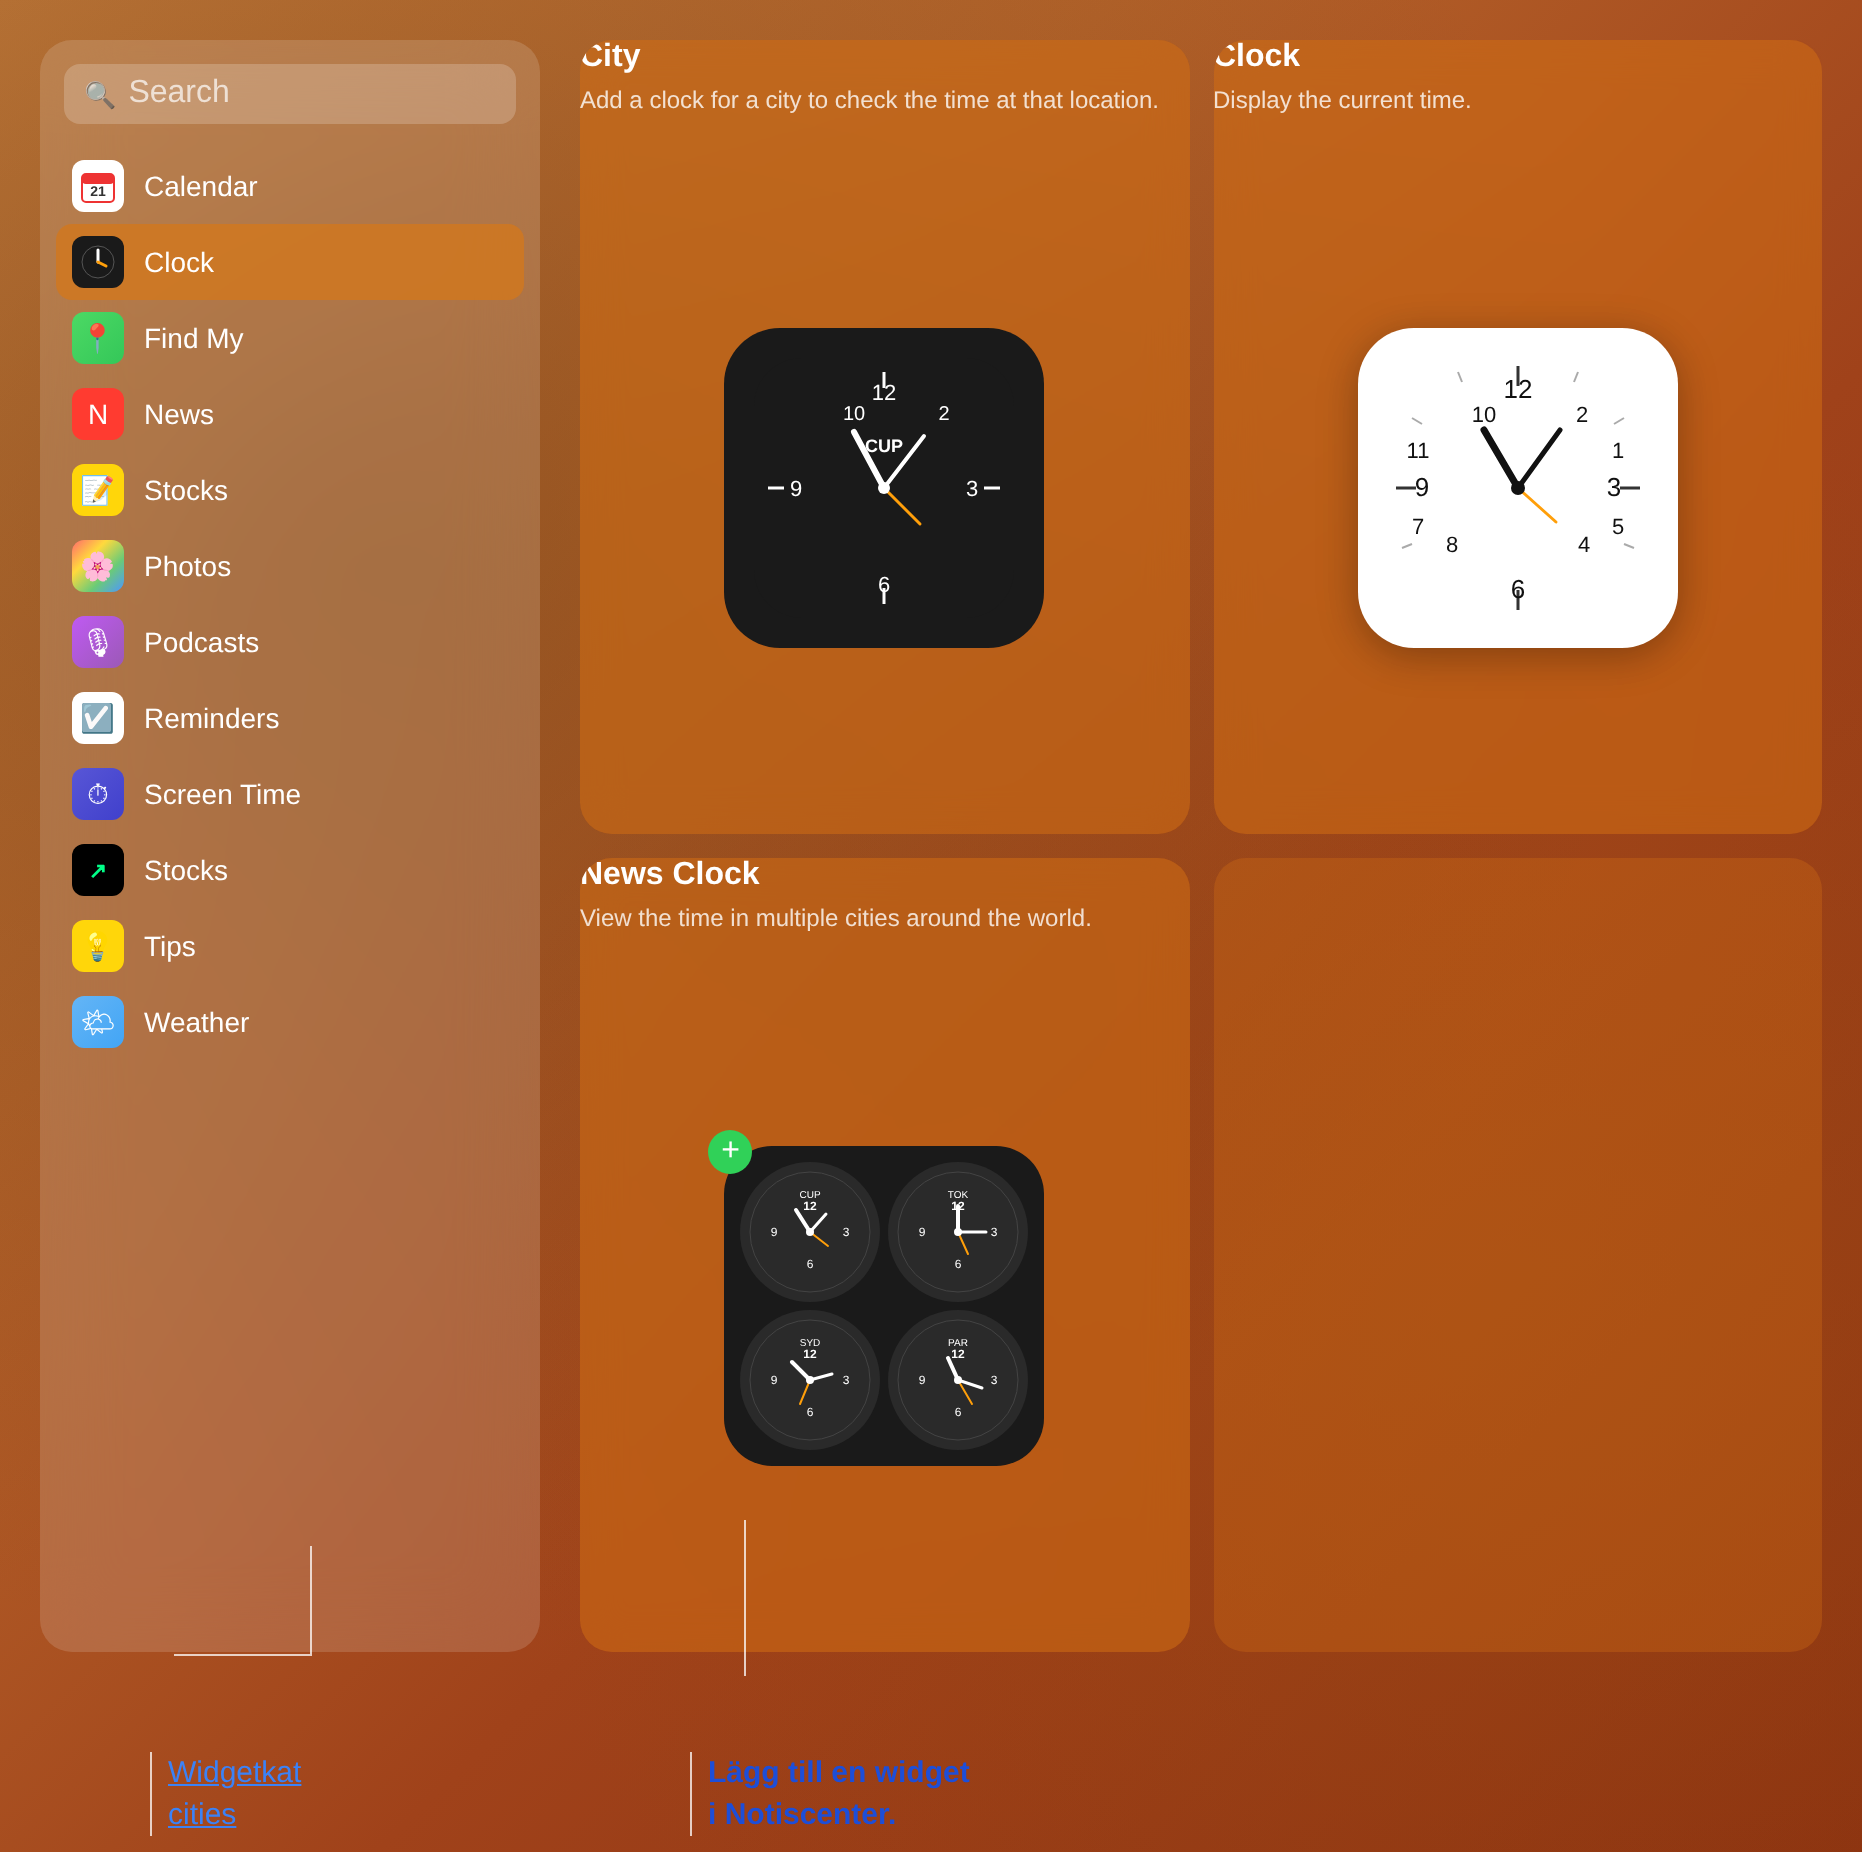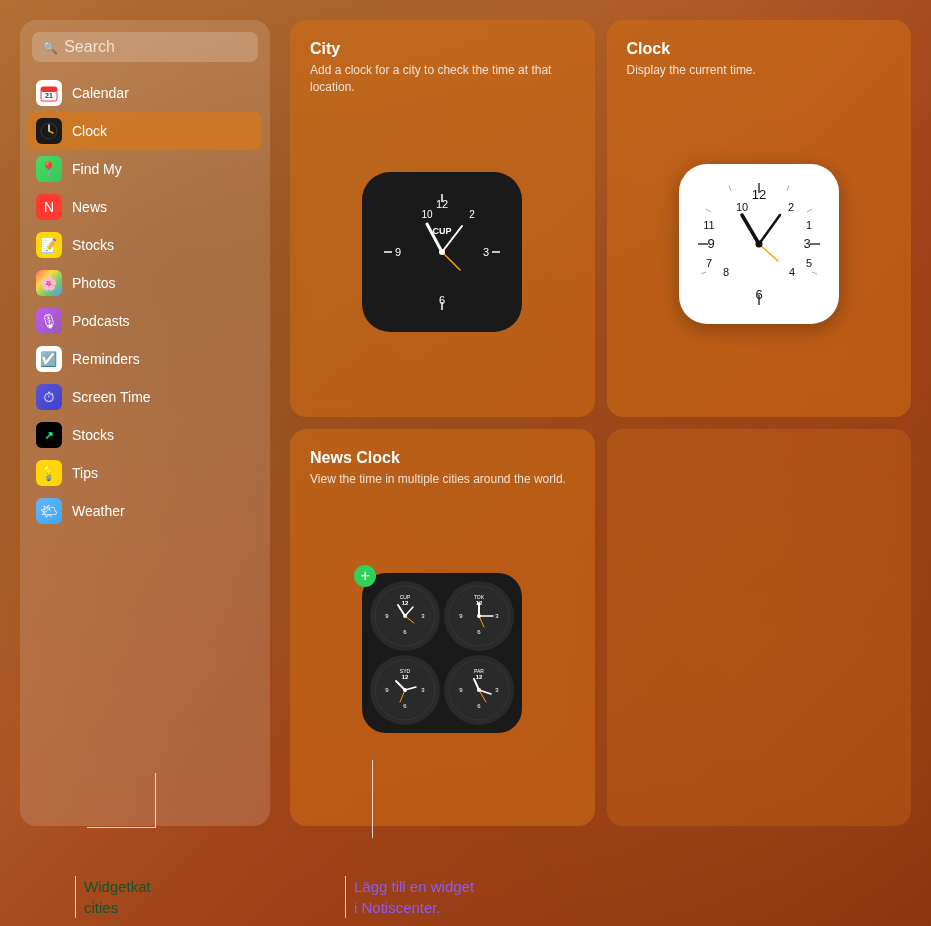--- a/index.html
+++ b/index.html
@@ -114,21 +114,20 @@
       display: grid;
       grid-template-columns: 1fr 1fr;
       grid-template-rows: 1fr 1fr;
       gap: 12px;
     }
 
     .widget-card {
       background: rgba(210,110,20,0.55);
       backdrop-filter: blur(10px);
       border-radius: 16px;
-      padding: 20px;
       display: flex;
       flex-direction: column;
       align-items: flex-start;
       overflow: hidden;
       position: relative;
     }
 
     .widget-card-title {
       color: white;
       font-size: 16px;
@@ -480,21 +479,21 @@
 
   <div class="right-empty-card"></div>
 
 </div>
 
 <div style="position:absolute; left:155px; bottom:98px; width:1px; height:55px; background:rgba(255,255,255,0.75);"></div>
 <div style="position:absolute; left:87px; bottom:98px; width:68px; height:1px; background:rgba(255,255,255,0.75);"></div>
 
 <div style="position:absolute; left:372px; bottom:88px; width:1px; height:78px; background:rgba(255,255,255,0.75);"></div>
 
-<div style="position:absolute; bottom:8px; left:75px; color:#14532d; font-size:15px; line-height:1.4; border-left: 1px solid rgba(255,255,255,0.75); padding-left: 8px;">
+<div style="position:absolute; bottom:8px; left:75px; color:#3b82f6; font-size:15px; line-height:1.4; border-left: 1px solid rgba(255,255,255,0.75); padding-left: 8px; text-decoration: underline;">
   <span>Widgetkat</span><br>
   <span>cities</span>
 </div>
 
-<div style="position:absolute; bottom:8px; left:345px; color:#8b5cf6; font-size:15px; line-height:1.4; border-left: 1px solid rgba(255,255,255,0.75); padding-left: 8px;">
+<div style="position:absolute; bottom:8px; left:345px; color:#1d4ed8; font-size:15px; line-height:1.4; border-left: 1px solid rgba(255,255,255,0.75); padding-left: 8px; font-weight: bold;">
   <span>Lägg till en widget</span><br>
   <span>i Notiscenter.</span>
 </div>
 
 </body></html>

